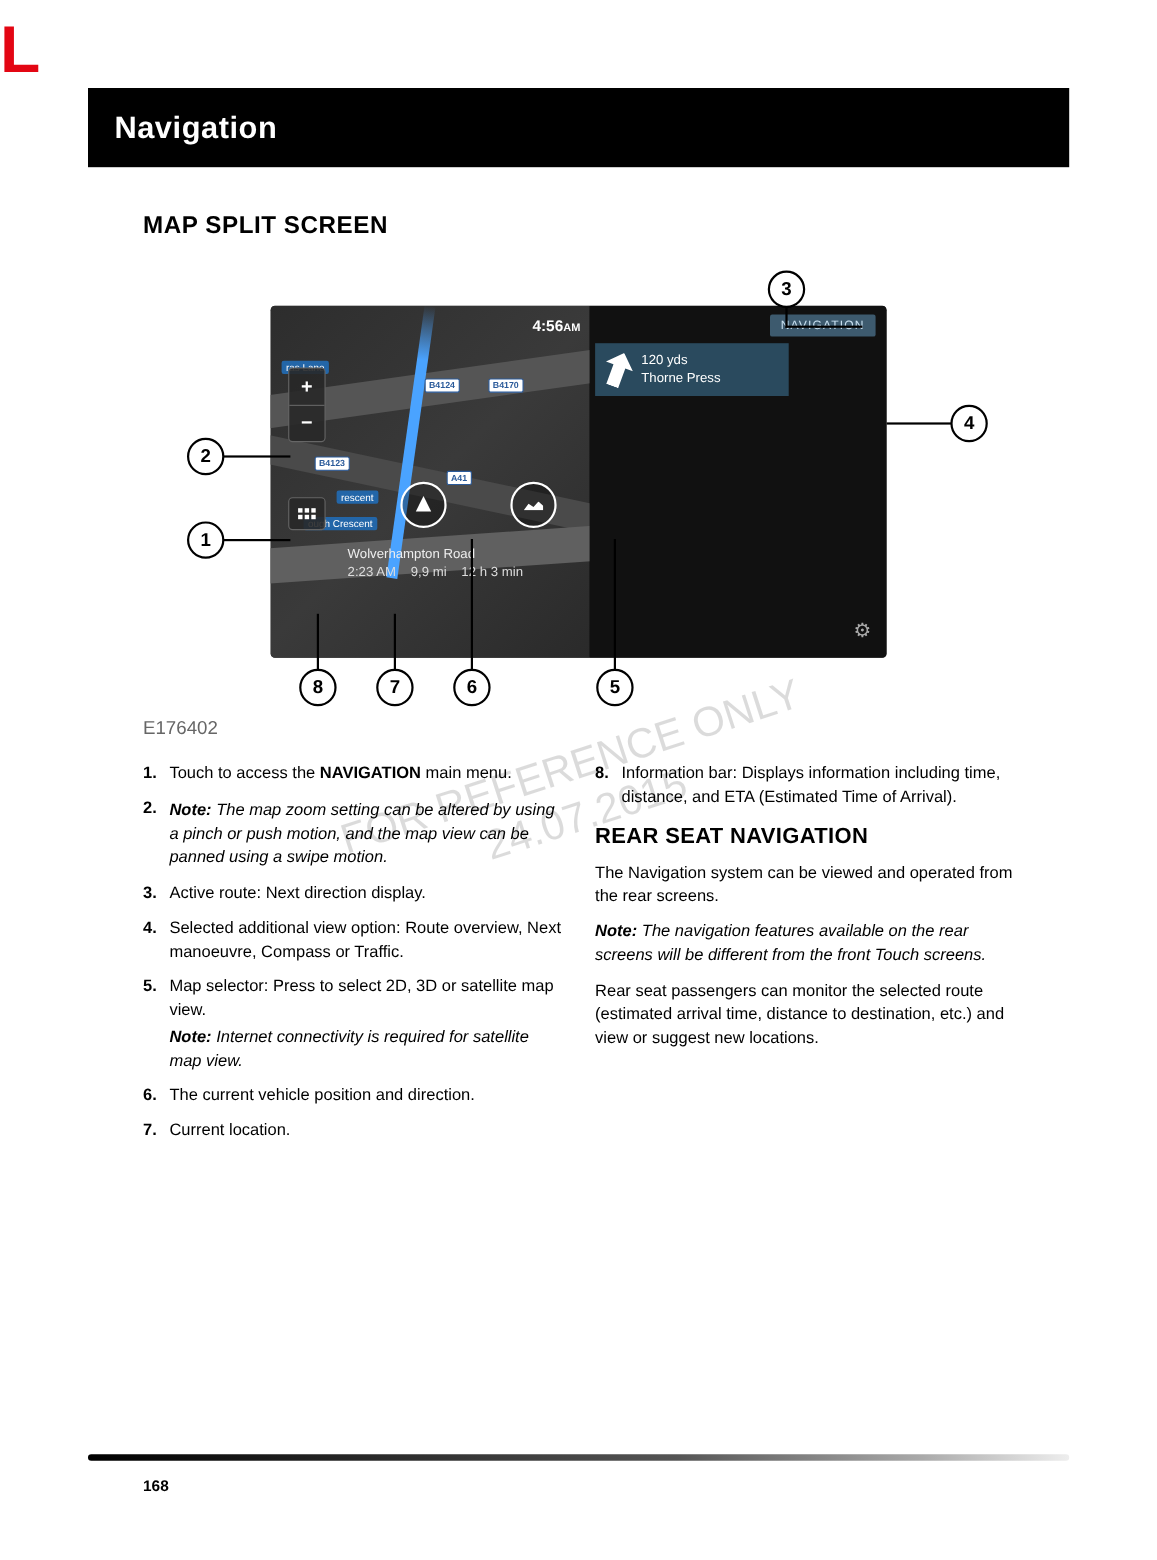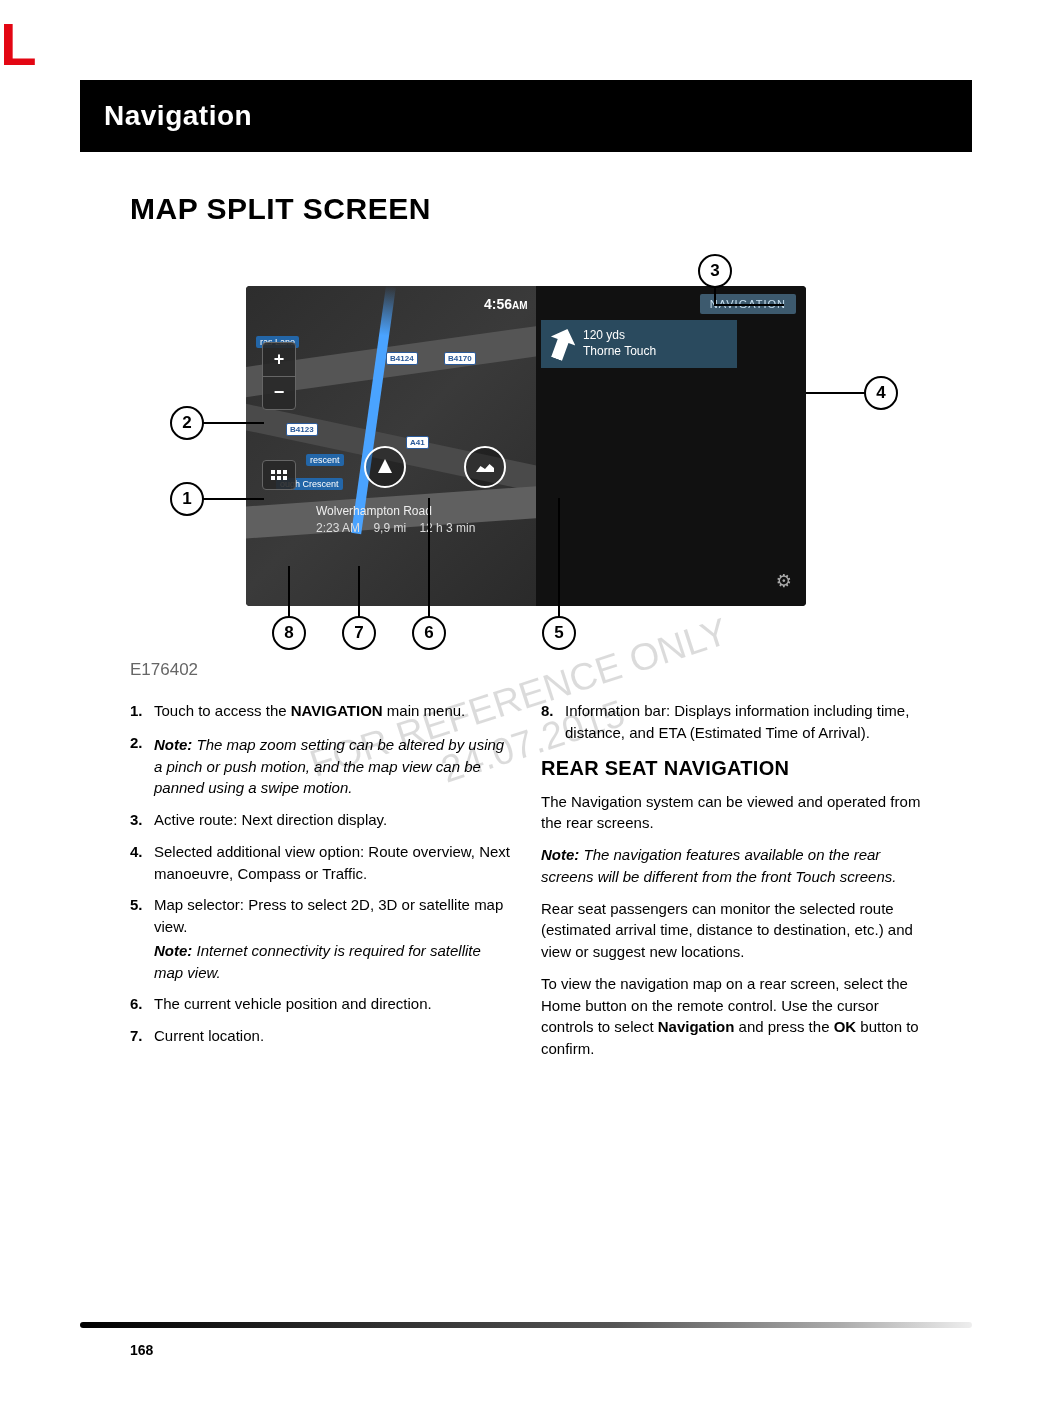--- a/index.html
+++ b/index.html
@@ -2,21 +2,21 @@
 <html><head>
 <meta charset="utf-8">
 <style>
   * { margin: 0; padding: 0; box-sizing: border-box; }
   html, body { width: 1052px; height: 1418px; background: #fff; font-family: Arial, Helvetica, sans-serif; color: #000; }
   .page { position: relative; width: 1052px; height: 1418px; padding: 80px 80px 60px 80px; }
   .brand-L { position: absolute; top: 15px; left: 0; font-size: 60px; font-weight: 900; color: #e30613; line-height: 1; }
   .header-bar { background: #000; color: #fff; padding: 20px 24px; margin-top: 0; }
   .header-bar h1 { font-size: 28px; font-weight: 700; letter-spacing: 0.5px; }
   .content { padding: 30px 50px 0 50px; }
-  .section-title { font-size: 30px; font-weight: 700; margin: 10px 0 20px 0; letter-spacing: 0.5px; }
+  .section-title { font-size: 22px; font-weight: 700; margin: 10px 0 20px 0; letter-spacing: 0.5px; }
   .figure { width: 100%; margin: 0 auto 20px auto; }
   .fig-code { font-size: 17px; color: #666; margin-top: 4px; }
   .columns { display: flex; gap: 30px; margin-top: 18px; font-size: 15px; line-height: 1.45; }
   .col { flex: 1; }
   .list-item { display: flex; margin-bottom: 10px; }
   .list-num { font-weight: 700; min-width: 24px; }
   .list-body { flex: 1; }
   .note { font-style: italic; margin-top: 2px; }
   .note-label { font-weight: 700; font-style: italic; }
   .bold { font-weight: 700; }
@@ -33,21 +33,21 @@
   .map-area { position: absolute; top: 0; left: 0; width: 290px; height: 320px; background: linear-gradient(135deg, #2d2d2d 0%, #3a3a3a 50%, #2a2a2a 100%); }
   .road1 { position: absolute; top: 60px; left: -10px; width: 320px; height: 30px; background: #555; transform: rotate(-8deg); }
   .road2 { position: absolute; top: 150px; left: -10px; width: 320px; height: 26px; background: #4a4a4a; transform: rotate(12deg); }
   .road3 { position: absolute; top: 210px; left: -10px; width: 320px; height: 32px; background: #606060; transform: rotate(-4deg); }
   .route { position: absolute; top: 0; left: 140px; width: 10px; height: 250px; background: linear-gradient(to bottom, transparent, #4aa3ff 20%, #4aa3ff); transform: rotate(8deg); transform-origin: top; }
   .roadlabel { position: absolute; background: #2366a8; color: #fff; font-size: 9px; padding: 1px 4px; border-radius: 2px; }
   .right-panel { position: absolute; top: 0; left: 290px; width: 270px; height: 320px; background: #111; }
   .nav-pill { position: absolute; top: 8px; right: 10px; background: #3d5a6e; color: #c8e0f0; font-size: 11px; padding: 4px 10px; border-radius: 2px; letter-spacing: 1px; }
   .clock { position: absolute; top: 10px; left: 238px; color: #fff; font-size: 14px; font-weight: 600; }
   .clock .ampm { font-size: 10px; }
-  .direction-box { position: absolute; top: 34px; left: 295px; width: 196px; height: 48px; background: #2a4a5e; display: flex; align-items: center; padding: 4px 8px; gap: 8px; }
+  .direction-box { position: absolute; top: 34px; left: 295px; width: 176px; height: 48px; background: #2a4a5e; display: flex; align-items: center; padding: 4px 8px; gap: 8px; }
   .dir-arrow { width: 26px; height: 32px; background: #fff; clip-path: polygon(50% 0, 100% 40%, 72% 40%, 72% 100%, 28% 100%, 28% 40%, 0 40%); transform: rotate(20deg); }
   .dir-text { color: #fff; font-size: 12px; line-height: 1.3; }
   .right-icons { position: absolute; bottom: 14px; right: 14px; color: #aaa; font-size: 18px; }
   .zoom { position: absolute; top: 96px; left: 116px; width: 34px; height: 68px; background: rgba(40,40,40,0.9); border: 1px solid #666; border-radius: 4px; display: flex; flex-direction: column; z-index: 10; }
   .zoom div { flex: 1; display: flex; align-items: center; justify-content: center; color: #fff; font-size: 18px; font-weight: 700; }
   .zoom div:first-child { border-bottom: 1px solid #666; }
   .grid-btn { position: absolute; top: 214px; left: 116px; width: 34px; height: 30px; background: rgba(40,40,40,0.9); border: 1px solid #666; border-radius: 4px; display: flex; align-items: center; justify-content: center; z-index: 10; }
   .grid-btn span { display: grid; grid-template-columns: repeat(3, 4px); grid-template-rows: repeat(2, 4px); gap: 2px; }
   .grid-btn span i { background: #fff; display: block; }
   .curloc { position: absolute; top: 258px; left: 170px; color: #eee; font-size: 12px; text-align: left; z-index: 10; }
@@ -109,21 +109,21 @@
           <div class="shield" style="top:66px; left:198px;">B4170</div>
           <div class="shield" style="top:137px; left:40px;">B4123</div>
           <div class="shield" style="top:150px; left:160px;">A41</div>
           <div class="right-panel"></div>
           <div class="clock"><span>4:56</span><span class="ampm">AM</span></div>
           <div class="nav-pill">NAVIGATION</div>
           <div class="direction-box">
             <div class="dir-arrow"></div>
             <div class="dir-text">
               <div>120 yds</div>
-              <div>Thorne Touch</div>
+              <div>Thorne Press</div>
             </div>
           </div>
           <div class="right-icons">⚙</div>
         </div>
         <div class="zoom">
           <div>+</div>
           <div>−</div>
         </div>
         <div class="grid-btn">
             <span>
@@ -192,22 +192,19 @@
 
       <div class="col">
         <div class="list-item">
           <div class="list-num">8.</div>
           <div class="list-body">Information bar: Displays information including time, distance, and ETA (Estimated Time of Arrival).</div>
         </div>
         <div class="sub-title">REAR SEAT NAVIGATION</div>
         <div class="para">The Navigation system can be viewed and operated from the rear screens.</div>
         <div class="para note"><span class="note-label">Note:</span> <span>The navigation features available on the rear screens will be different from the front Touch screens.</span></div>
         <div class="para">Rear seat passengers can monitor the selected route (estimated arrival time, distance to destination, etc.) and view or suggest new locations.</div>
-        <div class="para">
-          <span>To view the navigation map on a rear screen, select the Home button on the remote control. Use the cursor controls to select </span><span class="bold">Navigation</span><span> and press the </span><span class="bold">OK</span><span> button to confirm.</span>
-        </div>
       </div>
     </div>
   </div>
 
   <div class="footer-rule"></div>
   <div class="page-num">168</div>
 </div>
 
 </body></html>

